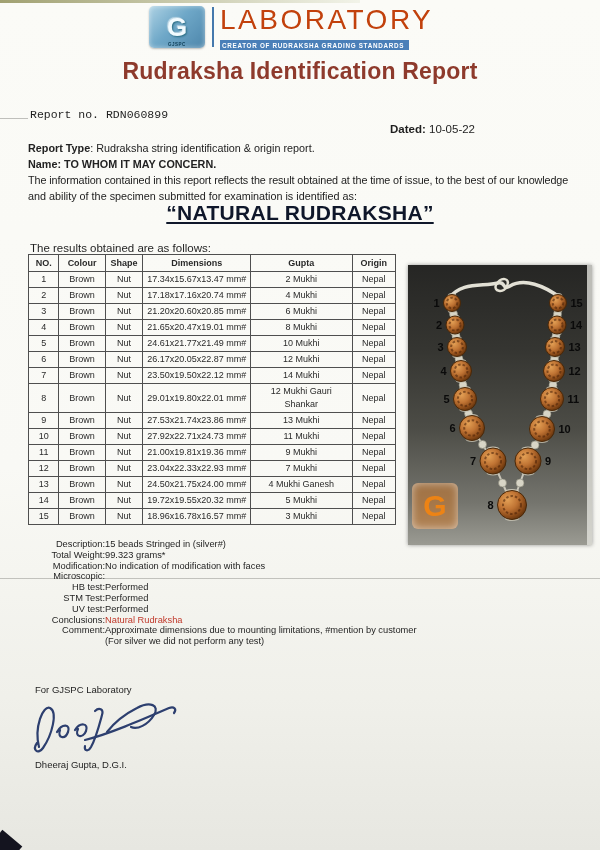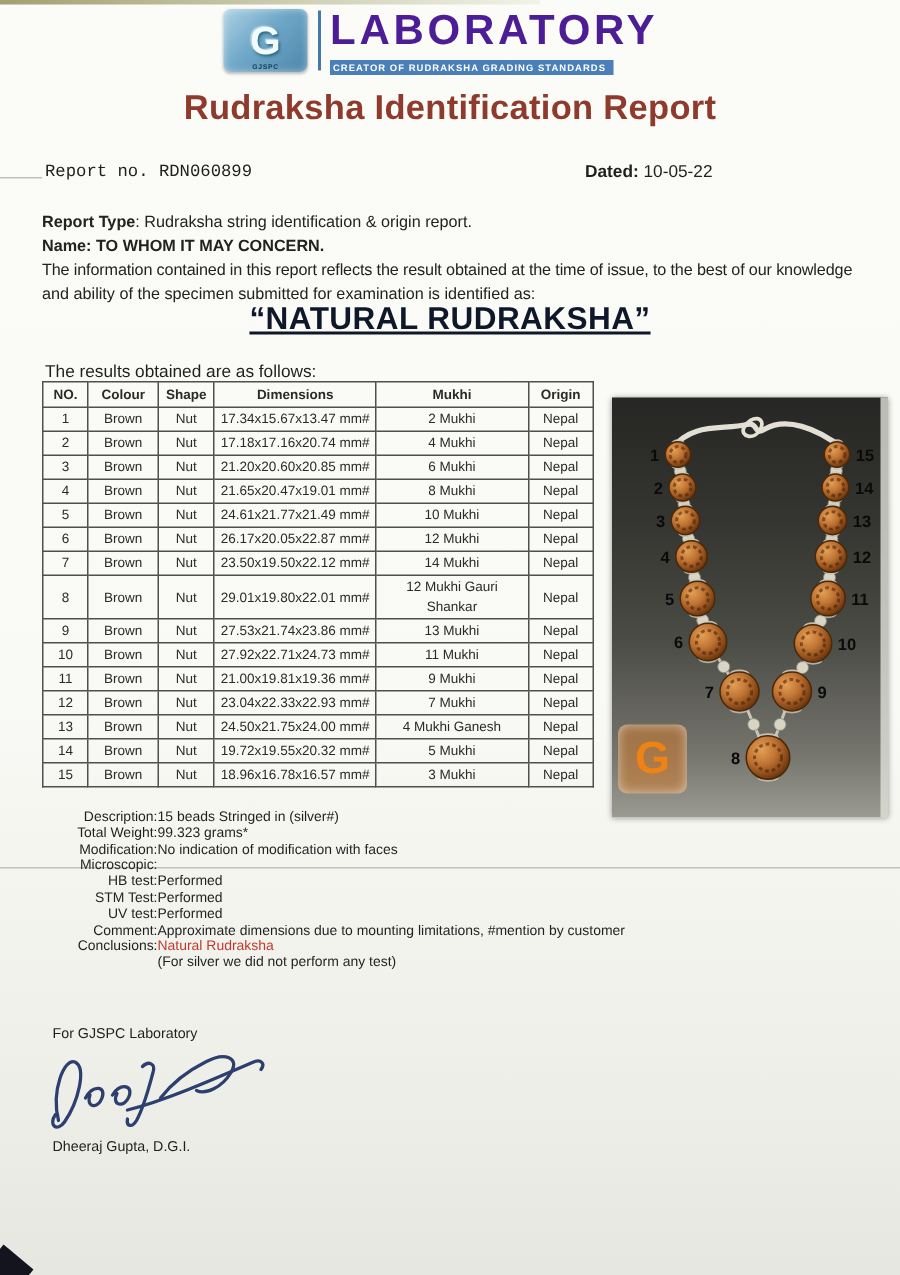--- a/index.html
+++ b/index.html
@@ -21,30 +21,30 @@
   .logo-row{position:absolute;left:149px;top:6px;display:flex;align-items:flex-start;}
   .logo-tile{width:56px;height:42px;border-radius:5px;position:relative;
     background:linear-gradient(135deg,#aed2e4 0%,#6fa8c8 45%,#4d86ab 100%);
     box-shadow:inset 0 0 5px rgba(255,255,255,.5),0 1px 2px rgba(0,0,0,.25);
     display:flex;align-items:center;justify-content:center;}
   .logo-g{font-size:26px;font-weight:bold;color:#f2fbff;line-height:1;
     text-shadow:1px 1px 2px #276a80,-1px -1px 1px rgba(255,255,255,.6);}
   .logo-sub{position:absolute;bottom:1px;left:0;right:0;text-align:center;
     font-size:4.5px;color:#0d3d55;font-weight:bold;letter-spacing:.5px;}
   .logo-divider{width:2px;height:40px;background:#4579ad;margin:1px 6px 0 7px;}
-  .brand{font-size:28px;color:#4c1d95;letter-spacing:2.5px;line-height:1;font-weight:700;}
+  .brand{font-size:28px;color:#c2410c;letter-spacing:2.5px;line-height:1;font-weight:400;}
   .tagline{margin-top:2px;display:inline-block;background:#4a7fb8;color:#fff;
     font-size:6.3px;letter-spacing:.7px;padding:2px 5px 1px 2px;font-weight:bold;}
 
   .title{position:absolute;top:58px;left:0;width:100%;text-align:center;
     font-size:23px;font-weight:bold;color:#8e3a2c;letter-spacing:.2px;}
 
   .meta-row{position:absolute;top:108px;left:0;width:100%;font-size:11.5px;}
   .report-no{position:absolute;left:30px;top:0;font-family:Liberation Mono, monospace;}
-  .dated{position:absolute;left:390px;top:1px;}
+  .dated{position:absolute;left:390px;top:15px;}
   .b{font-weight:bold;}
 
   .intro{position:absolute;left:28px;top:140px;width:578px;font-size:10.8px;line-height:16px;color:#222;}
   .clip{white-space:nowrap;overflow:hidden;width:578px;letter-spacing:-0.1px;}
 
   .verdict{position:absolute;top:201px;left:0;width:100%;text-align:center;
     font-size:21px;font-weight:bold;color:#0f172a;text-decoration:underline;letter-spacing:.3px;}
 
   .results-intro{position:absolute;left:30px;top:242px;font-size:11.5px;}
 
@@ -131,21 +131,21 @@
       <col class="c-dim">
         <col class="c-mukhi">
         <col class="c-origin">
     </colgroup>
     <thead>
         <tr id="thead-row">
           <th>NO.</th>
           <th>Colour</th>
           <th>Shape</th>
           <th>Dimensions</th>
-          <th>Mukhi</th>
+          <th>Gupta</th>
           <th>Origin</th>
         </tr>
       </thead>
     <tbody id="tbody-rows">
         <tr>
           <td>1</td>
           <td>Brown</td>
           <td>Nut</td>
           <td>17.34x15.67x13.47 mm#</td>
           <td>2 Mukhi</td>
@@ -395,26 +395,26 @@
       </div>
       <div class="drow">
         <span class="dlabel">STM Test:</span>
         <span class="dvalue">Performed</span>
       </div>
       <div class="drow">
         <span class="dlabel">UV test:</span>
         <span class="dvalue">Performed</span>
       </div>
       <div class="drow">
+        <span class="dlabel">Conclusions:</span>
+        <span class="dvalue red">Natural Rudraksha</span>
+      </div>
+      <div class="drow">
         <span class="dlabel">Comment:</span>
         <span class="dvalue">Approximate dimensions due to mounting limitations, #mention by customer</span>
-      </div>
-      <div class="drow">
-        <span class="dlabel">Conclusions:</span>
-        <span class="dvalue red">Natural Rudraksha</span>
       </div>
       <div class="drow">
         <span class="dlabel"></span>
         <span class="dvalue">(For silver we did not perform any test)</span>
       </div>
     </div>
 
   <div class="sig-block">
     <div class="for-line">For GJSPC Laboratory</div>
     <svg class="sig" width="160" height="62" viewBox="0 0 160 62">

